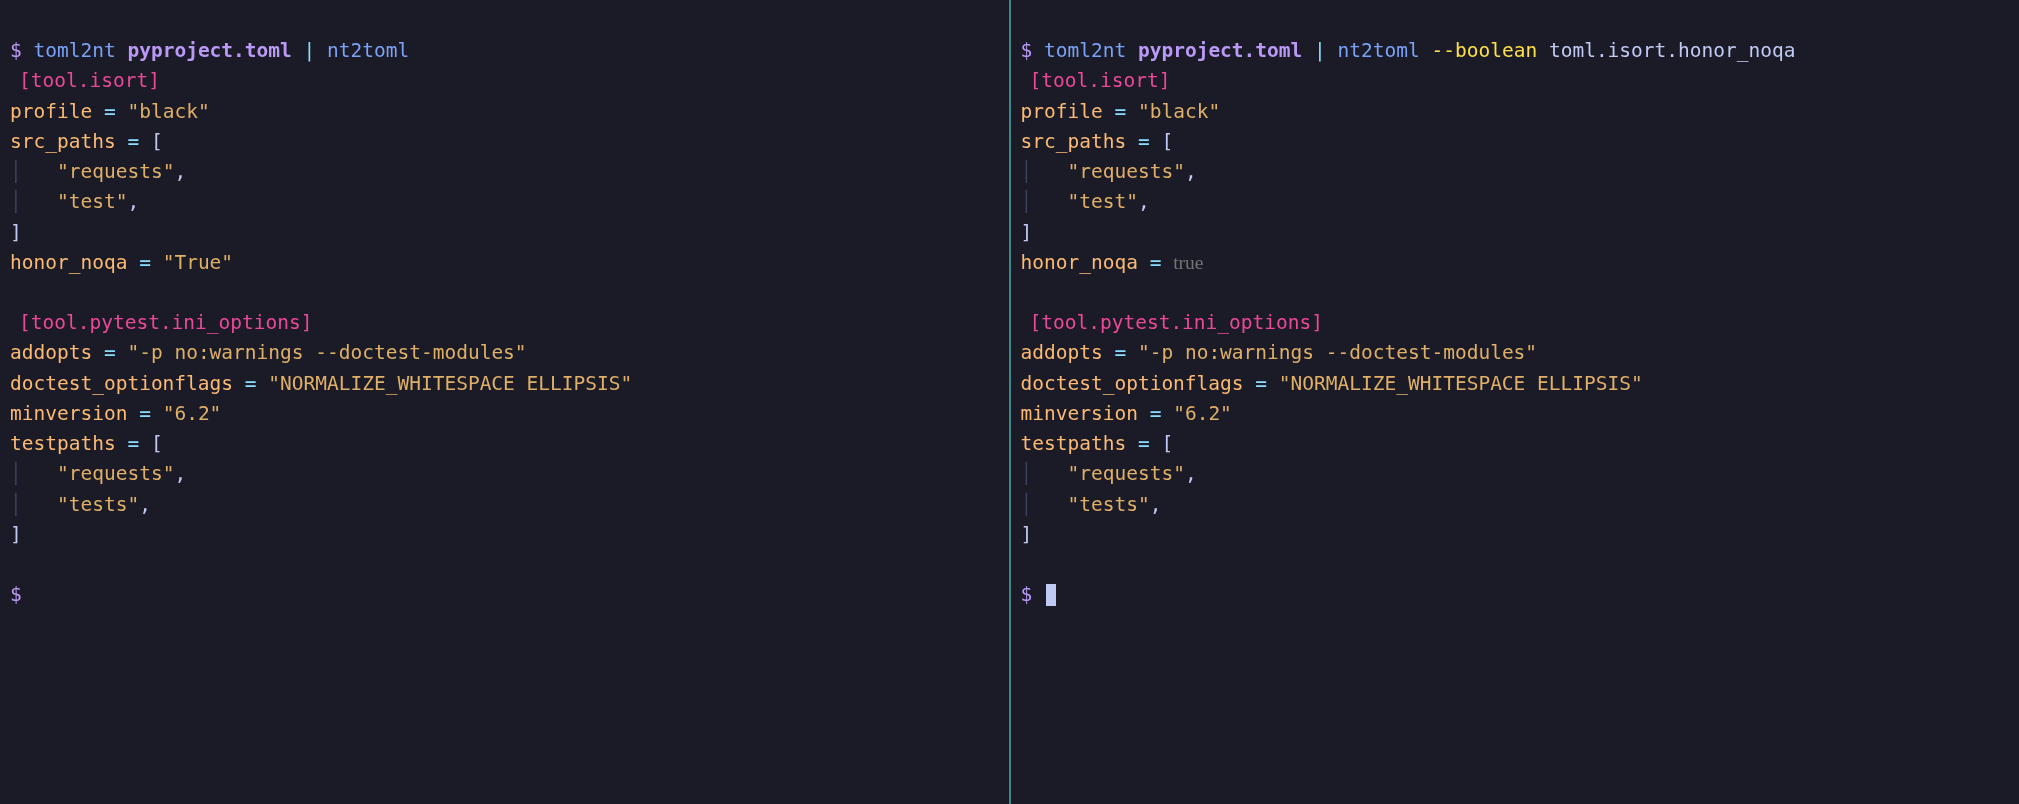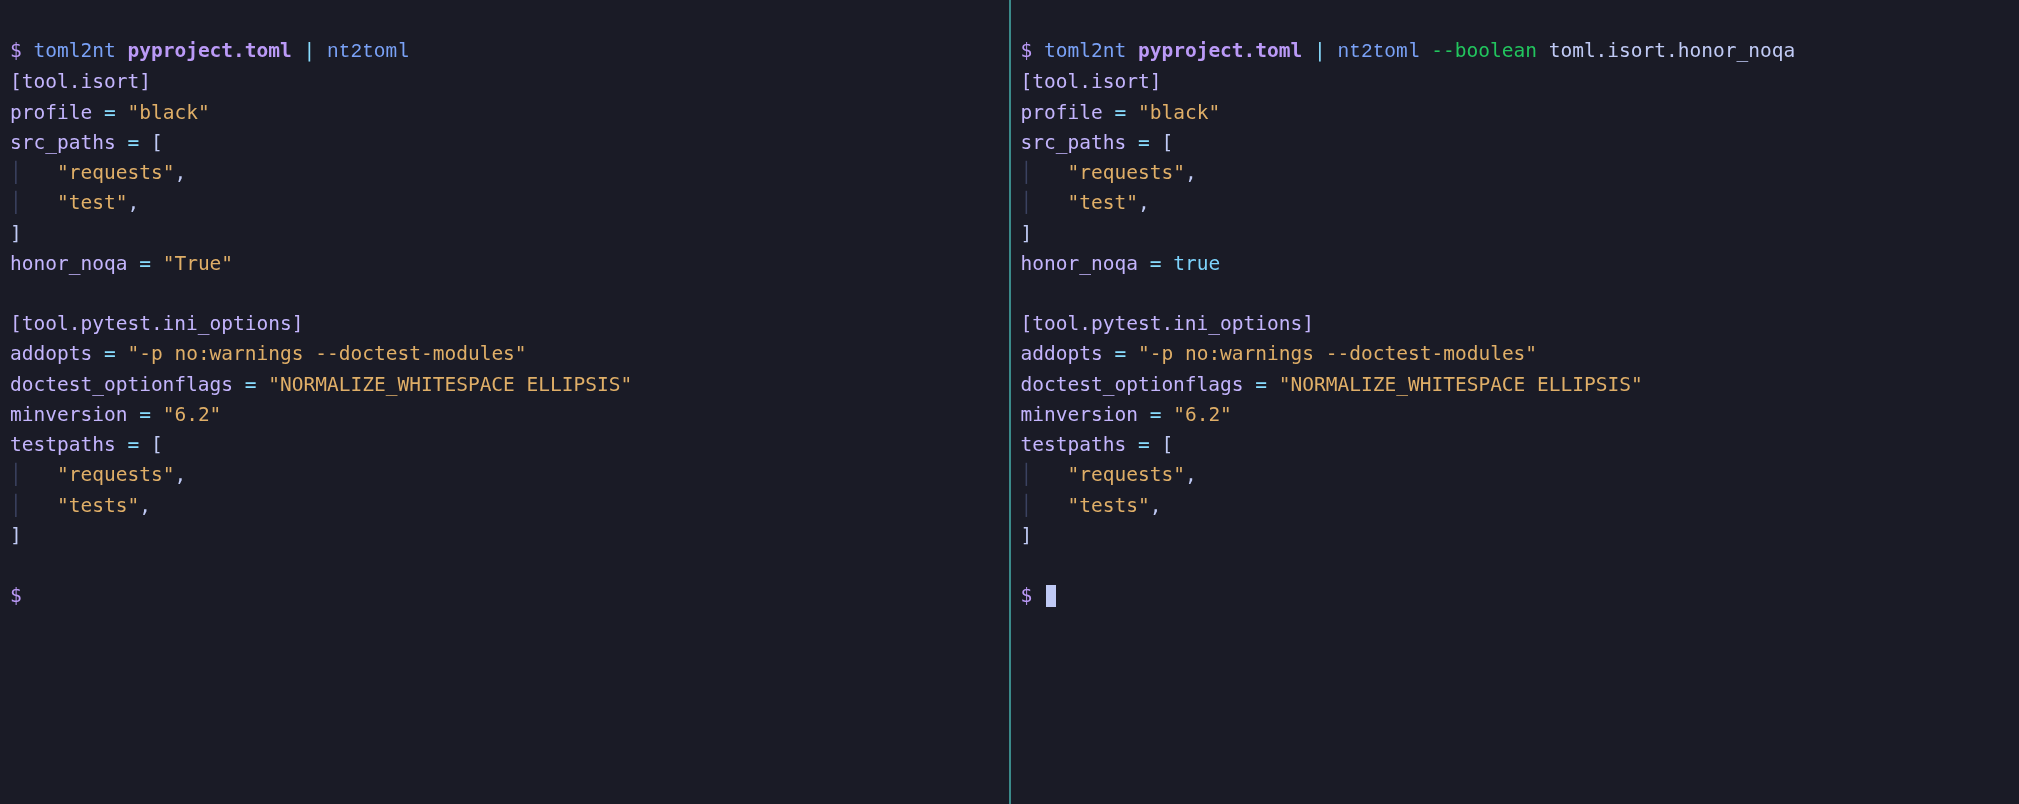--- a/index.html
+++ b/index.html
@@ -20,28 +20,28 @@
     white-space: pre;
   }
   .divider {
     width: 2px;
     background: #3b8a8a;
   }
   .prompt { color: #bb9af7; }
   .cmd1 { color: #7aa2f7; text-align: center; }
   .arg { color: #bb9af7; font-weight: bold; }
   .pipe { color: #89ddff; }
-  .cmd2 { color: #7aa2f7; font-family: Liberation Mono, monospace; }
-  .flag { color: #22c55e; }
+  .cmd2 { color: #7aa2f7; }
+  .flag { color: #fde047; }
   .flagval { color: #c0caf5; }
-  .section { color: #c4b5fd; }
-  .key { color: #c4b5fd; }
+  .section { color: #ec4899; margin-left: 9px; }
+  .key { color: #fdba74; }
   .eq { color: #89ddff; }
   .str { color: #e0af68; }
-  .bool { color: #7dd3fc; }
+  .bool { color: #737373; font-family: Liberation Serif, serif; }
   .bracket { color: #c0caf5; }
   .comma { color: #c0caf5; }
   .indent-guide { color: #3b4261; }
   .cursor {
     display: inline-block;
     width: 10px;
     height: 22px;
     background: #c0caf5;
     vertical-align: text-bottom;
     margin-left: 2px;

